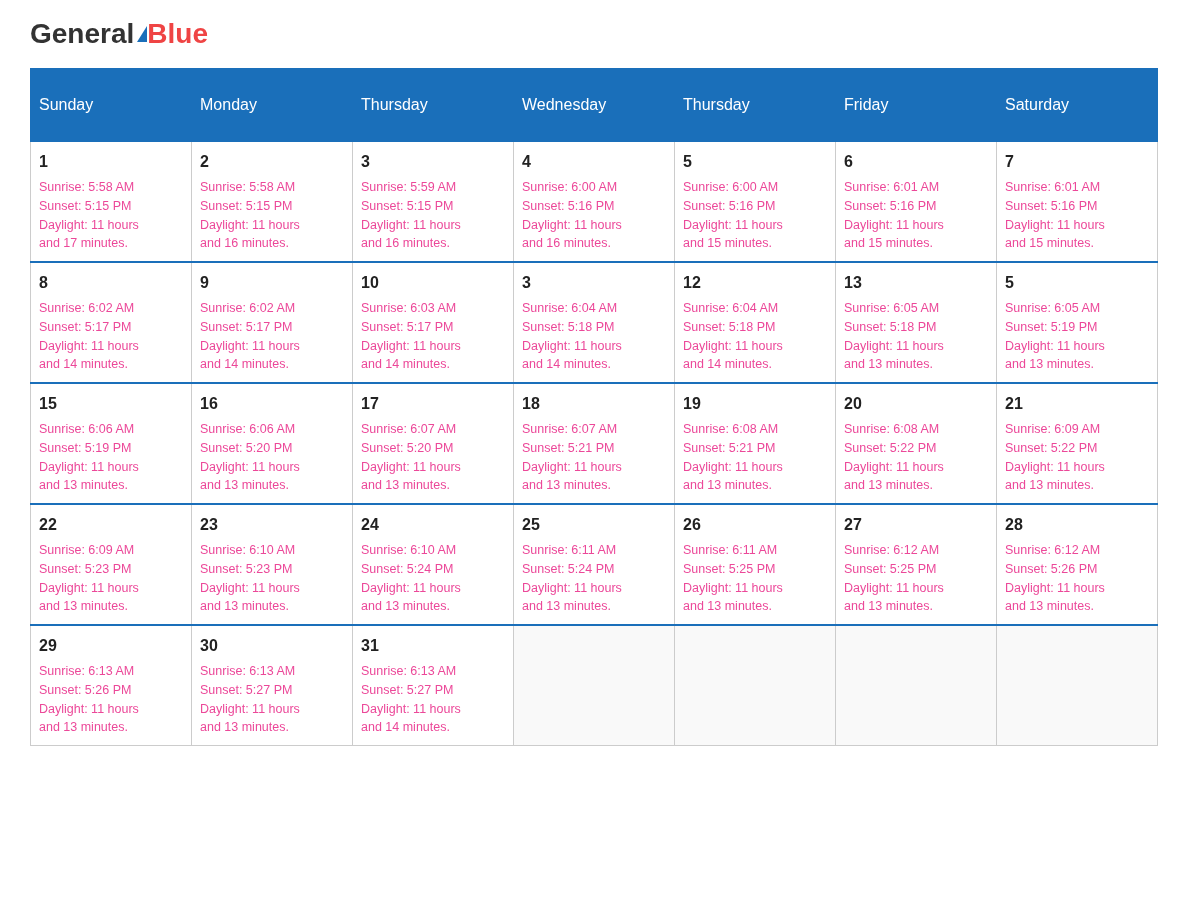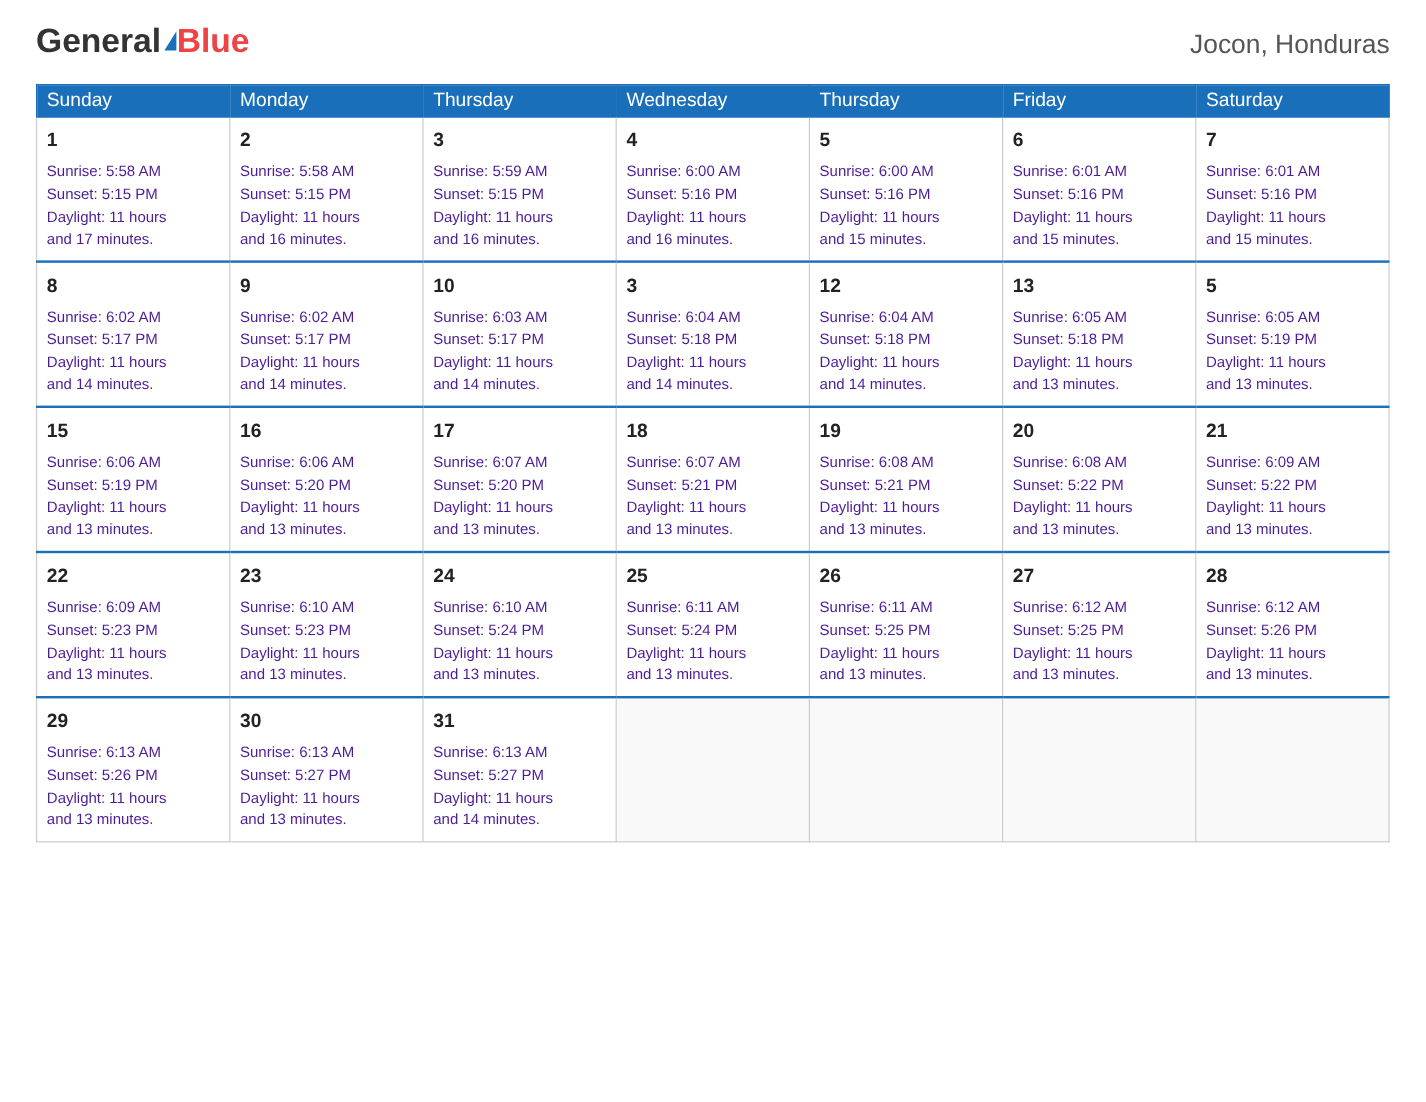--- a/index.html
+++ b/index.html
@@ -55,21 +55,21 @@
       margin-top: 4px;
     }
     table {
       width: 100%;
       border-collapse: collapse;
       table-layout: fixed;
     }
     th {
       background-color: #1a6fba;
       color: #fff;
-      padding: 4px 8px;
+      padding: 27px 8px;
       font-size: 16px;
       font-weight: normal;
       text-align: left;
       border: 1px solid #1a6fba;
     }
     td {
       vertical-align: top;
       padding: 8px;
       border: 1px solid #ccc;
       font-size: 13px;
@@ -81,40 +81,39 @@
       background: #f9f9f9;
     }
     .day-num {
       font-size: 16px;
       font-weight: bold;
       margin-bottom: 4px;
       color: #222;
     }
     .day-info {
       font-size: 12.5px;
-      color: #4c1d95;
+      color: #ec4899;
       line-height: 1.5;
     }
     tr:not(:first-child) td {
       border-top: 2px solid #1a6fba;
     }
   </style>
 </head>
 <body>
 
 <div class="header">
   <div class="logo">
     <div style="display:flex; align-items:center;">
       <span class="logo-general">General</span>
       <span class="logo-triangle"></span>
     </div>
     <span class="logo-blue">Blue</span>
   </div>
   <div class="title-section">
-    <div class="location">Jocon, Honduras</div>
   </div>
 </div>
 
 <table>
   <thead>
     <tr id="header-row">
     <th>Sunday</th>
         <th>Monday</th>
         <th>Thursday</th>
         <th>Wednesday</th>

